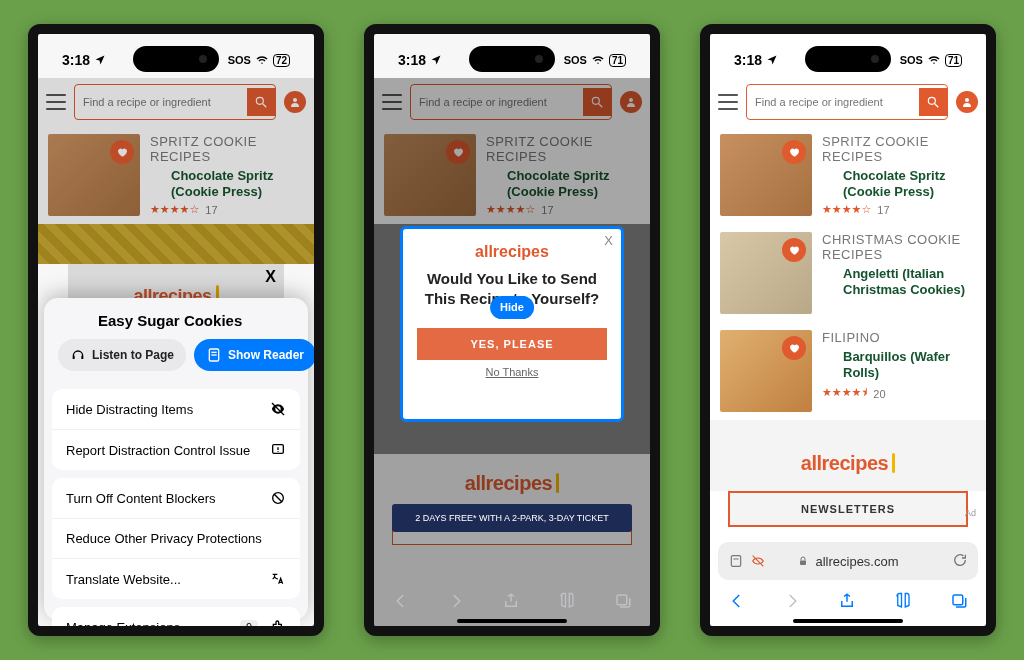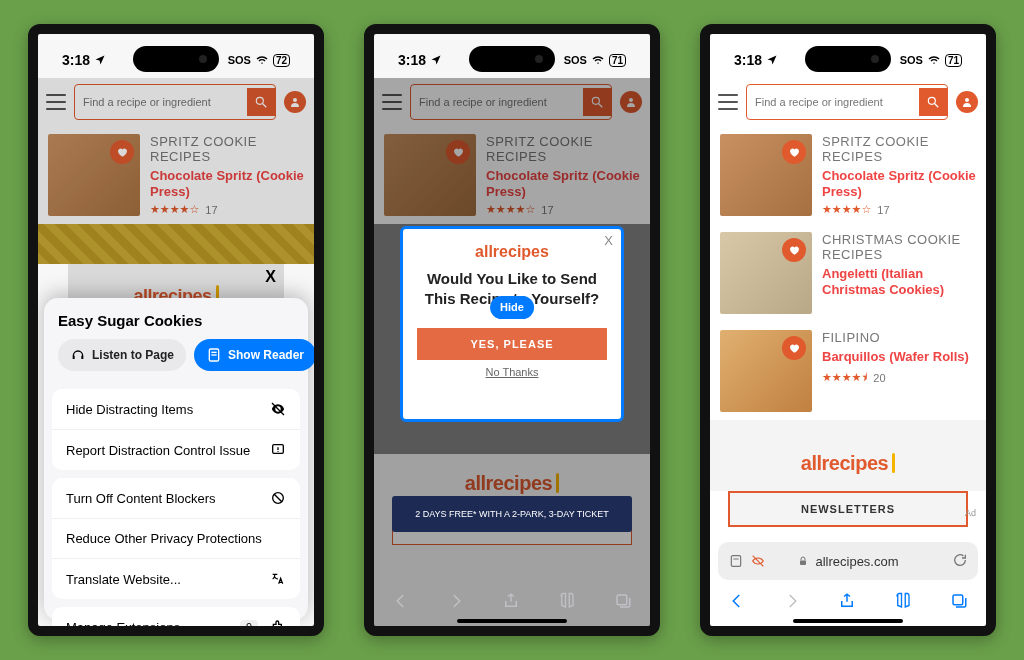--- a/index.html
+++ b/index.html
@@ -71,55 +71,55 @@
   .hamburger span{height:2px;background:#555;border-radius:1px;}
   .search-box{flex:1;border:1px solid var(--accent-orange);border-radius:4px;display:flex;align-items:center;height:36px;overflow:hidden;}
   .search-box input{flex:1;border:none;outline:none;font-size:11px;padding:0 8px;color:#888;}
   .search-btn{width:28px;height:28px;background:var(--accent-orange);color:#fff;display:flex;align-items:center;justify-content:center;}
   .profile-dot{width:22px;height:22px;border-radius:50%;background:var(--accent-orange);display:flex;align-items:center;justify-content:center;}
   .recipe-row{display:flex;gap:10px;padding:8px 10px;background:#fff;}
   .recipe-img{width:92px;height:82px;background:linear-gradient(135deg,#c89060,#a67040);border-radius:2px;position:relative;flex-shrink:0;}
   .heart-btn{position:absolute;top:6px;right:6px;width:24px;height:24px;border-radius:50%;background:var(--accent-orange);display:flex;align-items:center;justify-content:center;}
   .recipe-meta{display:flex;flex-direction:column;gap:4px;}
   .recipe-cat{font-size:13px;letter-spacing:0.5px;color:#777;text-transform:uppercase;font-weight:500;}
-  .recipe-title{font-size:13px;font-weight:700;color:#ef4444;line-height:1.2;}
+  .recipe-title{font-size:13px;font-weight:700;color:#14532d;line-height:1.2;margin-left:21px;}
   .stars{display:flex;align-items:center;gap:2px;font-size:11px;color:var(--star-orange);}
   .stars .count{color:#777;margin-left:4px;}
   .logo-line{display:flex;justify-content:center;padding:16px 0;}
   .logo-txt{font-size:20px;font-weight:700;color:var(--accent-orange);letter-spacing:-0.5px;position:relative;}
   .logo-txt::after{content:"";display:inline-block;width:3px;height:20px;background:#f5b400;margin-left:4px;border-radius:2px;position:relative;top:3px;}
   .news-btn{margin:0 18px 8px;border:1.5px solid var(--accent-orange);text-align:center;padding:10px;font-size:11px;letter-spacing:1px;font-weight:600;color:#333;background:#fff;}
   .ad-disclosure{position:absolute;bottom:108px;right:10px;font-size:9px;color:#999;}
 
   
   .dim-overlay{position:absolute;inset:0;background:rgba(0,0,0,0.35);}
 
   
   .action-sheet{position:absolute;left:6px;right:6px;bottom:6px;top:220px;background:#f6f6f8;border-radius:14px;display:flex;flex-direction:column;padding:0;box-shadow:0 -4px 20px rgba(0,0,0,0.25);}
   .sheet-header{padding:14px 14px 10px;}
-  .sheet-title{font-weight:700;font-size:15px;margin-bottom:10px;}
+  .sheet-title{font-weight:700;font-size:15px;margin-bottom:10px;margin-left:40px;}
   .pill-row{display:flex;gap:8px;}
   .pill{flex:0 0 auto;border-radius:18px;padding:8px 12px;font-size:12px;font-weight:600;display:flex;align-items:center;gap:6px;}
   .pill.gray{background:#e9e9ec;color:#222;}
   .pill.blue{background:var(--ios-blue);color:#fff;}
   .menu-group{background:#fff;border-radius:10px;margin:8px 8px 0;}
   .menu-item{display:flex;justify-content:space-between;align-items:center;padding:12px 14px;font-size:13px;border-bottom:1px solid #f0f0f0;}
   .menu-item:last-child{border-bottom:none;}
   .menu-item .badge{background:#eee;border-radius:4px;padding:1px 6px;font-size:11px;margin-right:6px;}
   .home-indicator{width:110px;height:4px;background:#000;border-radius:2px;margin:4px auto 0;}
 
   
   .popup-frame{position:absolute;left:26px;right:26px;top:148px;bottom:204px;border:3px solid var(--ios-blue);border-radius:6px;background:#fff;display:flex;flex-direction:column;align-items:center;padding:14px 14px 10px;}
   .popup-frame .close{position:absolute;top:4px;right:8px;font-size:13px;color:#888;}
   .popup-logo{font-size:16px;font-weight:700;color:var(--accent-orange);margin-bottom:8px;}
   .popup-heading{font-size:15px;font-weight:700;text-align:center;line-height:1.35;color:#222;position:relative;}
   .hide-chip{position:absolute;background:var(--ios-blue);color:#fff;font-size:11px;font-weight:600;padding:4px 10px;border-radius:12px;left:50%;top:66%;transform:translateX(-50%);}
   .yes-btn{margin-top:18px;background:var(--accent-orange);color:#fff;opacity:0.9;width:100%;text-align:center;padding:10px;font-size:11px;letter-spacing:1px;font-weight:600;}
   .no-thanks{font-size:11px;color:#666;text-decoration:underline;margin-top:6px;}
-  .ad-banner{position:absolute;left:18px;right:18px;bottom:94px;height:36px;background:#1d2a53;color:#fff;font-size:9px;display:flex;align-items:center;justify-content:center;text-align:center;line-height:1.2;border-radius:3px;}
+  .ad-banner{position:absolute;left:18px;right:18px;bottom:94px;height:28px;background:#1d2a53;color:#fff;font-size:9px;display:flex;align-items:center;justify-content:center;text-align:center;line-height:1.2;border-radius:3px;}
   .p2-toolbar{position:absolute;left:6px;right:6px;bottom:46px;background:#eee;border-radius:10px;height:38px;display:flex;align-items:center;}
   .p2-toolbar .seg{flex:1;text-align:center;font-size:13px;color:#333;}
   .p2-toolbar .seg:first-child{font-weight:400;border-right:1px solid #ddd;}
   .p2-toolbar .seg:last-child{color:#bbb;}
   .safari-tabs{position:absolute;bottom:8px;left:0;right:0;height:34px;display:flex;justify-content:space-around;align-items:center;color:#c0c0c6;}
 
   
   .addr-row{position:absolute;bottom:46px;left:8px;right:8px;height:38px;background:#eee;border-radius:10px;display:flex;align-items:center;justify-content:center;gap:6px;font-size:13px;color:#333;}
   .addr-row .left-icons{position:absolute;left:10px;display:flex;gap:6px;color:#777;}
   .addr-row .reload{position:absolute;right:10px;color:#777;}

